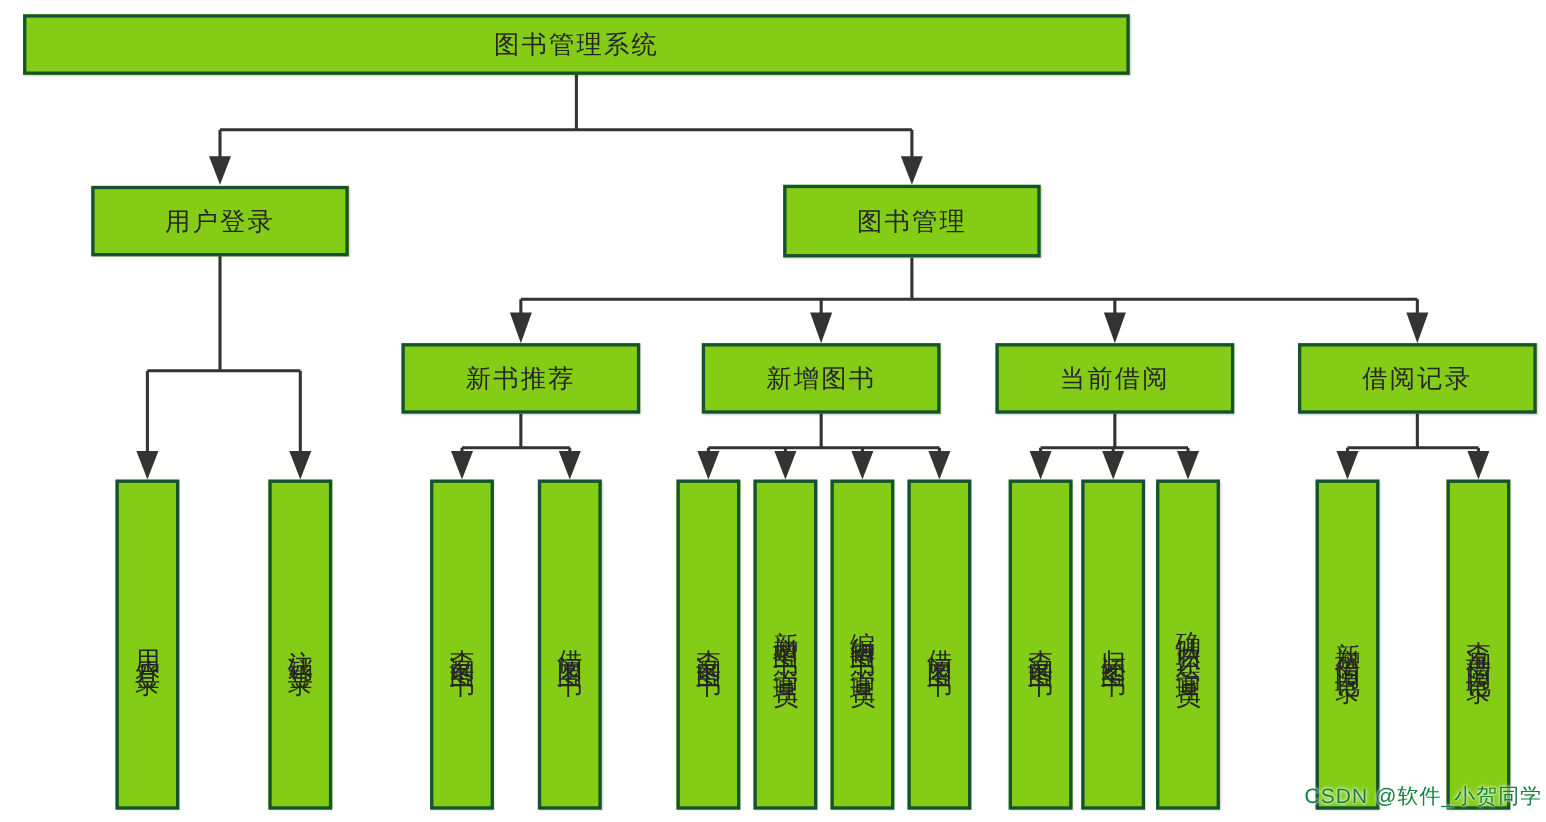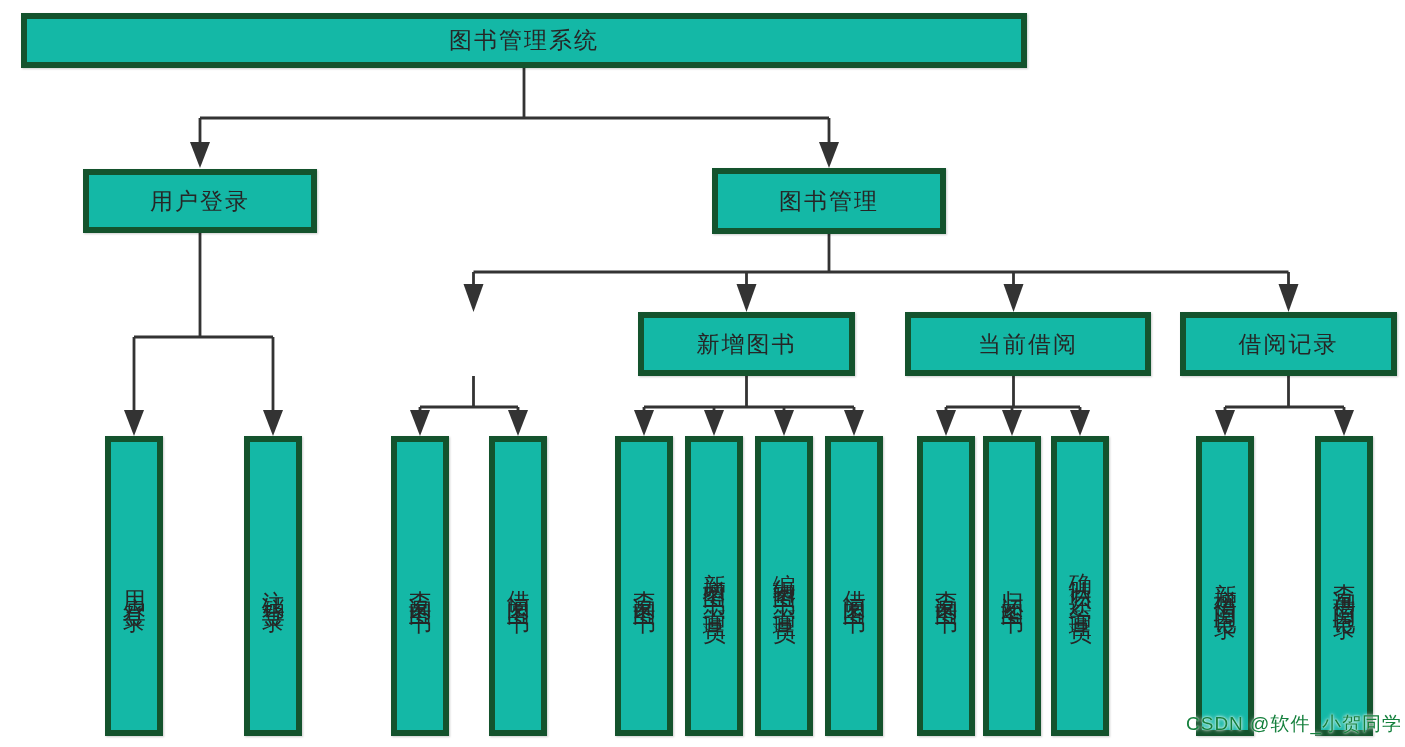--- a/index.html
+++ b/index.html
@@ -4,21 +4,21 @@
 <style>
   html,body{margin:0;padding:0;background:#ffffff;}
   .stage{
     position:relative;width:1405px;height:747px;background:#ffffff;
     font-family:"Liberation Sans",sans-serif;overflow:hidden;
   }
   .edges{position:absolute;left:0;top:0;width:1405px;height:747px;z-index:1;}
   .edges path{fill:none;stroke:#333333;stroke-width:2.8px;}
   .edges polygon{fill:#333333;stroke:none;}
   .box{
-    position:absolute;background:#14b8a6;border:6px solid #14532d;
+    position:absolute;background:#84cc16;border:3px solid #14532d;
     box-sizing:border-box;display:flex;align-items:center;justify-content:center;
     color:#262626;z-index:2;box-shadow:1px 1px 2px rgba(0,0,0,0.20);
   }
   .box.h{font-size:23px;letter-spacing:2px;white-space:nowrap;}
   .box.v span{
     writing-mode:vertical-lr;text-orientation:mixed;
     font-size:23px;letter-spacing:7px;line-height:1.1;
   }
   .watermark{
     position:absolute;left:1186px;top:711px;z-index:5;
@@ -72,22 +72,23 @@
       <polygon points="1215,410 1235,410 1225,436"></polygon>
       <polygon points="1334,410 1354,410 1344,436"></polygon>
     </g>
   </svg>
 
   <div class="box h" style="left:21px;top:13px;width:1006px;height:55px;">图书管理系统</div>
 
   <div class="box h" style="left:83px;top:169px;width:234px;height:64px;">用户登录</div>
   <div class="box h" style="left:712px;top:168px;width:234px;height:66px;">图书管理</div>
 
+  <div class="box h" style="left:365px;top:312px;width:217px;height:64px;">新书推荐</div>
   <div class="box h" style="left:638px;top:312px;width:217px;height:64px;">新增图书</div>
-  <div class="box h" style="left:905px;top:312px;width:246px;height:64px;">当前借阅</div>
+  <div class="box h" style="left:905px;top:312px;width:217px;height:64px;">当前借阅</div>
   <div class="box h" style="left:1180px;top:312px;width:217px;height:64px;">借阅记录</div>
 
   <div class="box v" style="left:105px;top:436px;width:58px;height:300px;">
     <span>用户登录</span>
   </div>
   <div class="box v" style="left:244px;top:436px;width:58px;height:300px;">
     <span>注销登录</span>
   </div>
 
   <div class="box v" style="left:391px;top:436px;width:58px;height:300px;">

